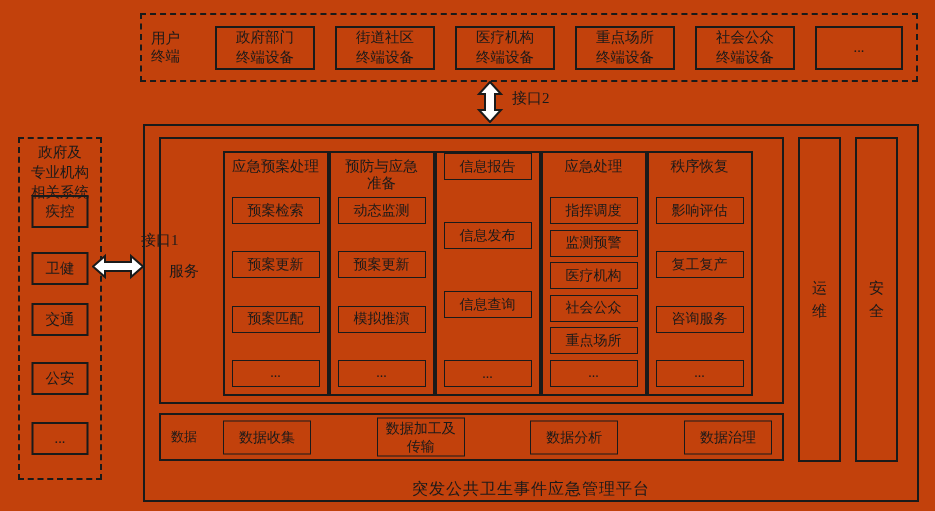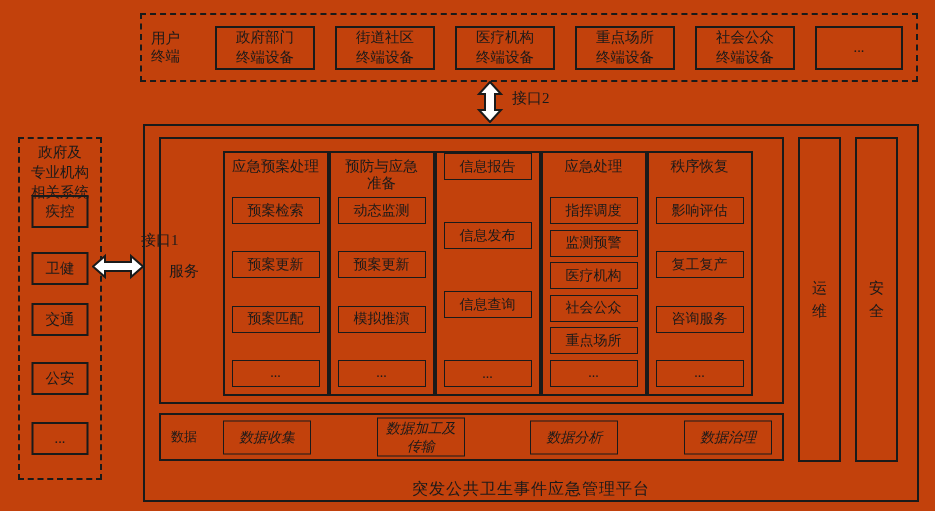--- a/index.html
+++ b/index.html
@@ -32,21 +32,21 @@
   .service{left:14px;top:11px;width:621px;height:263px;border:2px solid #1a1a1a;}
   .service-label{left:5px;top:50%;transform:translateY(-50%);width:36px;text-align:center;font-size:15px;}
   .cols{left:43px;right:11px;top:12px;bottom:6px;display:flex;justify-content:center;}
   .col{width:106px;border:2px solid #1a1a1a;box-sizing:border-box;display:flex;flex-direction:column;}
   .col-header{height:44px;flex:0 0 auto;display:flex;align-items:flex-start;justify-content:center;text-align:center;padding-top:5px;font-size:14.5px;line-height:1.2;box-sizing:border-box;}
   .col-items{flex:1;display:flex;flex-direction:column;justify-content:space-between;align-items:center;padding:0 0 7px;}
   .sitem{width:88px;height:27px;border:1.5px solid #1a1a1a;font-size:14px;flex:0 0 auto;}
 
   .data-sec{left:14px;top:287px;width:621px;height:44px;border:2px solid #1a1a1a;}
   .data-label{left:10px;top:50%;transform:translateY(-50%);font-size:13px;text-align:center;}
-  .data-row{left:62px;right:10px;top:50%;transform:translateY(-50%);display:flex;justify-content:space-between;align-items:center;font-style:italic;}
+  .data-row{left:62px;right:10px;top:50%;transform:translateY(-50%);display:flex;justify-content:space-between;align-items:center;}
   .ditem{min-width:88px;min-height:34px;border:1.5px solid #1a1a1a;font-size:14px;line-height:1.25;padding:1px 3px;}
 
   .side-col{top:11px;width:43px;height:325px;border:2px solid #1a1a1a;font-size:15px;line-height:1.5;}
   .ops-col{left:653px;}
   .sec-col{left:710px;}
 
   .platform-title{left:0;right:0;top:353px;text-align:center;font-size:16px;letter-spacing:1px;}
   .arrow-svg polygon{fill:#ffffff;stroke:#1a1a1a;stroke-width:2;stroke-linejoin:miter;}
 </style>
 </head>

